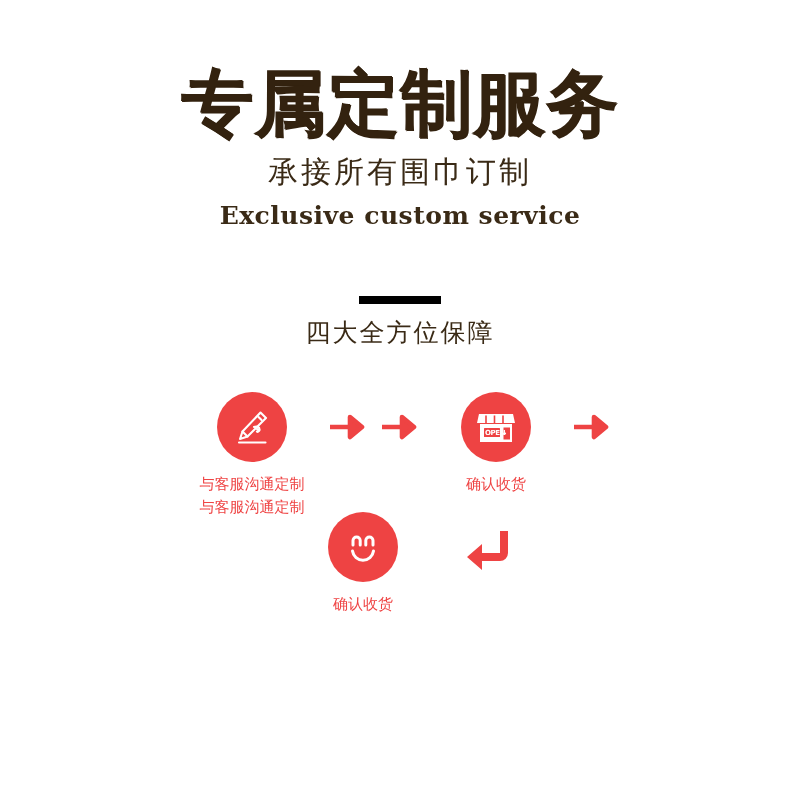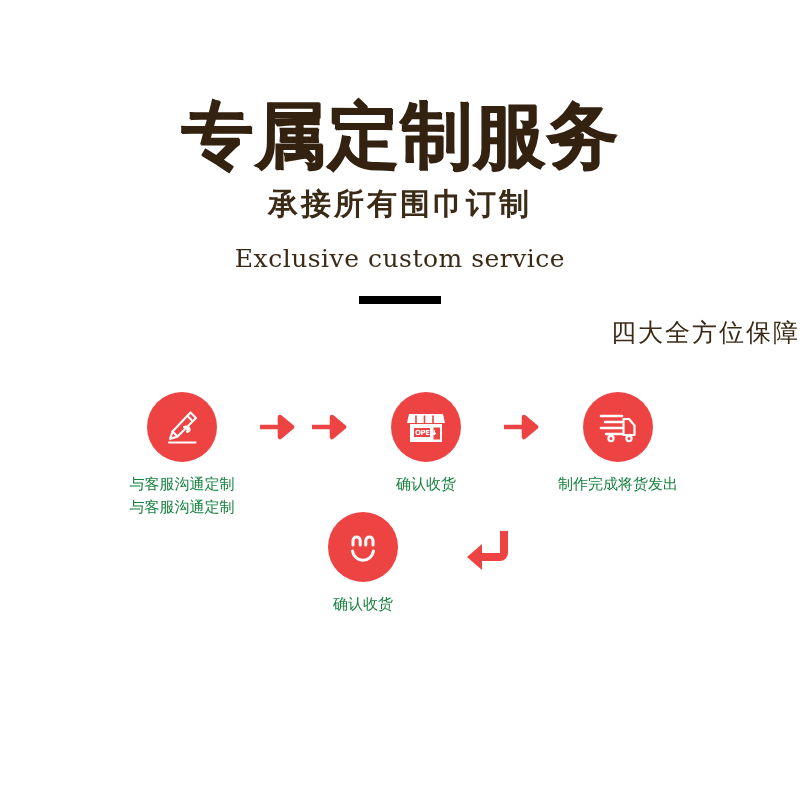--- a/index.html
+++ b/index.html
@@ -26,59 +26,59 @@
   .header {
     position: absolute;
     top: 0;
     left: 0;
     width: 800px;
     text-align: center;
   }
 
   .main-title {
     margin: 0;
-    padding-top: 96px;
+    padding-top: 64px;
     font-family: "DejaVu Sans", "Liberation Sans", sans-serif;
     font-size: 72px;
     line-height: 78px;
     font-weight: 700;
     letter-spacing: 1px;
     color: #33220f;
     text-shadow: 1px 1px 0 #33220f;
   }
 
   .sub-title-cn {
     margin: 0;
     padding-top: 12px;
     font-family: "DejaVu Serif", "Liberation Serif", serif;
     font-size: 30px;
     line-height: 36px;
     letter-spacing: 3px;
-    font-weight: 700;
+    font-weight: 400;
     color: #3a2a16;
   }
 
   .sub-title-en {
-    margin: 16px;
+    margin: 5px;
     padding-top: 6px;
     font-family: "DejaVu Serif", "Liberation Serif", serif;
     font-size: 25px;
     line-height: 30px;
     letter-spacing: 0.5px;
-    font-weight: 400;
+    font-weight: 700;
     color: #3a2a16;
   }
 
   
   .section-head {
     position: absolute;
     top: 296px;
     left: 0;
     width: 800px;
-    text-align: right;
+    text-align: center;
   }
 
   .divider-bar {
     width: 82px;
     height: 8px;
     background: #000000;
     margin: 0 auto;
   }
 
   .section-title {
@@ -124,21 +124,21 @@
 
   .step-icon svg {
     display: block;
   }
 
   .step-label {
     margin-top: 11px;
     font-family: "DejaVu Sans", "Liberation Sans", sans-serif;
     font-size: 15px;
     line-height: 23px;
-    color: #15803d;
+    color: #ef4444;
     text-align: center;
     white-space: nowrap;
   }
 
   .arrow {
     width: 52px;
     height: 70px;
     display: flex;
     align-items: center;
     justify-content: center;
@@ -248,44 +248,20 @@
         <div>确认收货</div>
       </div>
     </div>
 
     <div class="arrow">
       <svg width="38" height="26" viewBox="0 0 38 26" aria-hidden="true">
         <path d="M1 13 H23 M21 3 L33 13 L21 23 Z" fill="#ee4343" stroke="#ee4343" stroke-width="4.6" stroke-linejoin="round" stroke-linecap="butt"></path>
       </svg>
     </div>
 
-    <div class="step">
-      <div class="step-icon">
-        <svg width="44" height="40" viewBox="0 0 44 40" aria-hidden="true">
-          <g stroke="#ffffff" stroke-width="2.6" stroke-linecap="round" fill="none">
-
-            <path d="M5 9 H26"></path>
-            <path d="M9 15 H26"></path>
-            <path d="M5 21 H26"></path>
-            <path d="M10 27 H26"></path>
-          </g>
-          <g fill="none" stroke="#ffffff" stroke-width="2.2" stroke-linejoin="round" stroke-linecap="round">
-
-            <path d="M27.5 12 H33 L38.5 18.5 V28 H27.5 Z"></path>
-          </g>
-          <g fill="none" stroke="#ffffff" stroke-width="2.2">
-            <circle cx="15" cy="31.5" r="2.6"></circle>
-            <circle cx="33" cy="31.5" r="2.6"></circle>
-          </g>
-        </svg>
-      </div>
-      <div class="step-label">
-        <div>制作完成将货发出</div>
-      </div>
-    </div>
 
   </div>
 
   <div class="flow-row-2">
 
     <div class="step">
       <div class="step-icon">
         <svg width="46" height="46" viewBox="0 0 46 46" aria-hidden="true">
           <g fill="none" stroke="#ffffff" stroke-width="3" stroke-linecap="round" stroke-linejoin="round">
 

